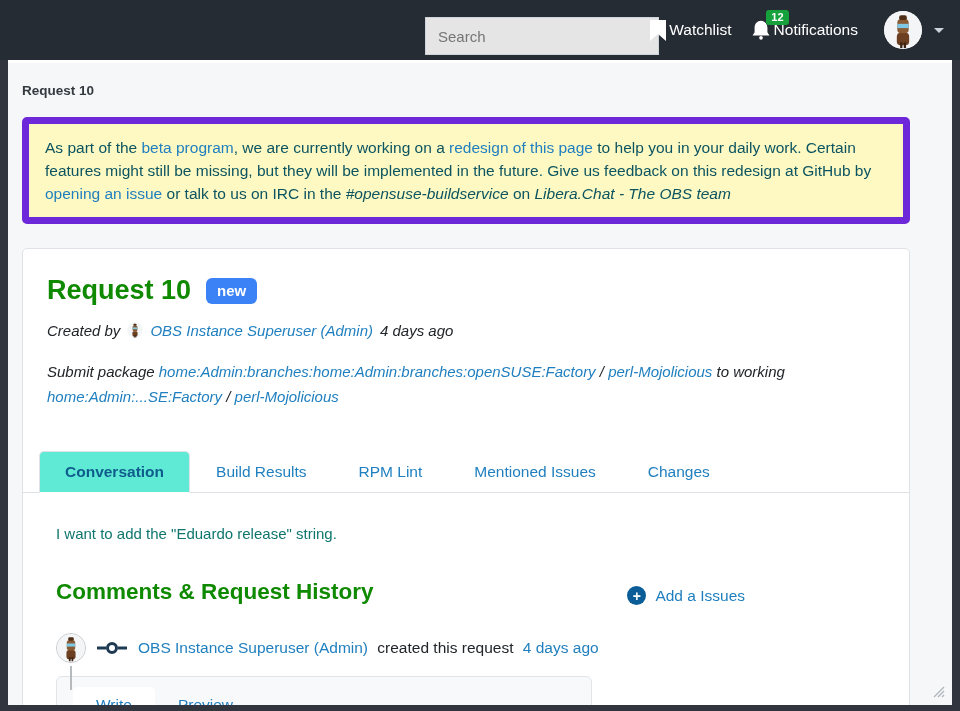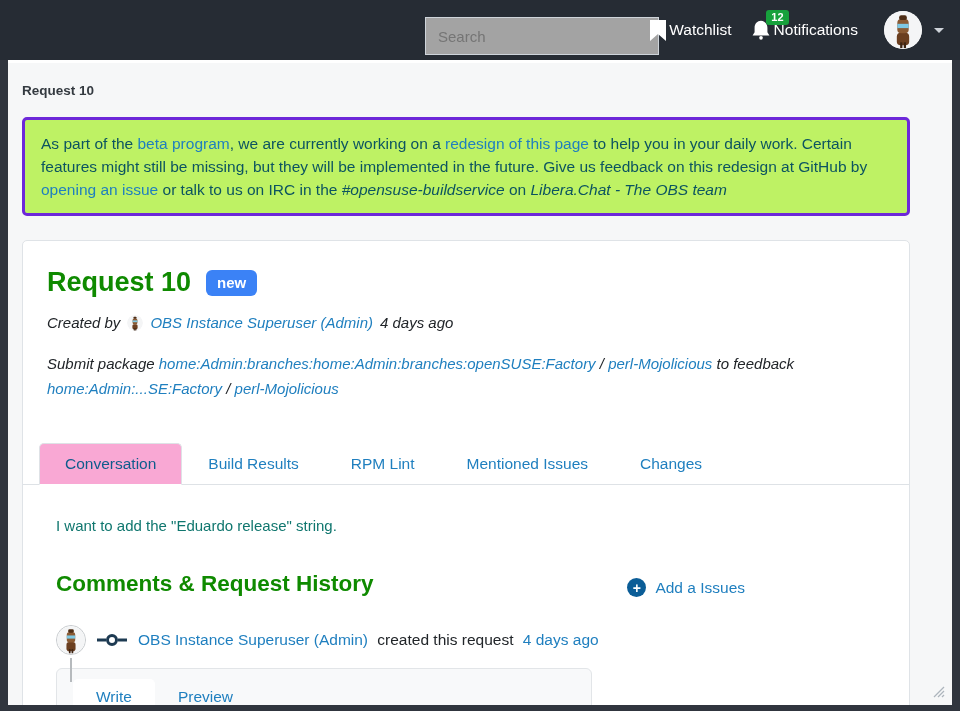--- a/index.html
+++ b/index.html
@@ -17,21 +17,21 @@
   .navbar {
     position: absolute; top: 0; left: 0; right: 0; height: 60px;
     background: #262c34;
   }
   .search-input {
     position: absolute; left: 425px; top: 17px;
     width: 234px; height: 38px;
     border: 1px solid #ced4da; border-radius: 0;
     padding: 0 12px; font-size: 15px; color: #495057;
     font-family: "Liberation Sans", sans-serif;
-    outline: none; background: #a3a3a3;
+    outline: none; background: #e5e5e5;
   }
   .nav-cluster {
     position: absolute; right: 16px; top: 0; height: 60px;
     display: flex; align-items: center; gap: 18px;
   }
   .nav-item {
     display: flex; flex-direction: row; align-items: center;
     gap: 2px; color: #fff; font-size: 15.5px; cursor: pointer;
   }
   .nav-icon-wrap { position: relative; height: 22px; display: flex; align-items: flex-end; }
@@ -53,57 +53,57 @@
 
   
   .page {
     position: absolute; top: 60px; left: 8px; right: 8px; bottom: 6px;
     background: #f6f7f8; border-top: 3px solid #ffffff; overflow: hidden;
   }
   .container { width: 888px; margin-left: 14px; }
   .breadcrumb { margin-top: 20px; font-size: 13.5px; font-weight: bold; color: #343a40; }
 
   .alert {
-    margin-top: 19px; background: #bef264; border: 3px solid #6d28d9;
+    margin-top: 19px; background: #fef9c3; border: 7px solid #6d28d9;
     border-radius: 5px; padding: 12px 16px;
     color: #0c5460; font-size: 15.5px; line-height: 23px;
   }
   .alert em { font-style: italic; }
 
   .card {
     margin-top: 24px; background: #fff;
     border: 1px solid #dfe3e7; border-radius: 5px 5px 0 0;
     height: 620px;
   }
   .card-head { padding: 26px 24px 0 24px; }
   .title-row { display: flex; align-items: center; gap: 15px; }
   h1.req-title { font-size: 27px; font-weight: bold; color: #0f8a00; }
   .badge-new {
     background: #3b82f6; color: #fff; font-size: 15px; font-weight: bold;
     padding: 4px 11px; border-radius: 6px; line-height: 18px;
   }
   .created-line {
-    margin-top: 16px; display: flex; align-items: center; gap: 7px;
+    margin-top: 16px; display: flex; gap: 7px;
     font-style: italic; font-size: 15px;
   }
   .avatar-xs { width: 16px; height: 16px; border-radius: 50%; overflow: hidden; display: block; }
   .action-line { margin-top: 20px; font-style: italic; font-size: 15px; line-height: 25px; }
 
   .tab-strip {
     margin-top: 42px; display: flex; padding-left: 16px;
     border-bottom: 1px solid #dee2e6;
   }
   .tab {
     padding: 11px 25px; font-size: 15.5px; color: #1f7fbf;
     border: 1px solid transparent; border-radius: 5px 5px 0 0;
     margin-bottom: -1px; cursor: pointer; background: transparent;
   }
   .tab.active {
-    background: #f9a8d4; border-color: #dee2e6 #dee2e6 #ffffff;
-    color: #0f5c8c; font-weight: normal;
+    background: #5eead4; border-color: #dee2e6 #dee2e6 #ffffff;
+    color: #0f5c8c; font-weight: bold;
   }
 
   .tab-panel { padding: 32px 24px 0 33px; }
   .description { font-size: 15px; color: #0f766e; }
 
   .history-row { display: flex; align-items: flex-end; margin-top: 37px; gap: 8px; }
   h2.history-title { font-size: 22.5px; font-weight: bold; color: #0f8a00; }
   .add-review {
     margin-left: auto; margin-right: 140px;
     display: flex; align-items: center; gap: 9px;
@@ -198,21 +198,21 @@
         <div class="created-line">
           <span>Created by</span>
           <svg class="avatar-xs" viewBox="0 0 40 40">
               <use href="#sym-avatar"></use>
             </svg>
           <a>OBS Instance Superuser (Admin)</a>
           <span>4 days ago</span>
         </div>
 
         <div class="action-line">
-          <span>Submit package </span><a>home:Admin:branches:home:Admin:branches:openSUSE:Factory</a><span> / </span><a>perl-Mojolicious</a><span> to feedback</span><br>
+          <span>Submit package </span><a>home:Admin:branches:home:Admin:branches:openSUSE:Factory</a><span> / </span><a>perl-Mojolicious</a><span> to working</span><br>
           <a>home:Admin:...SE:Factory</a><span> / </span><a>perl-Mojolicious</a>
         </div>
       </div>
 
       <div class="tab-strip">
         <div class="tab active">Conversation</div>
         <div class="tab">Build Results</div>
         <div class="tab">RPM Lint</div>
         <div class="tab">Mentioned Issues</div>
         <div class="tab">Changes</div>

